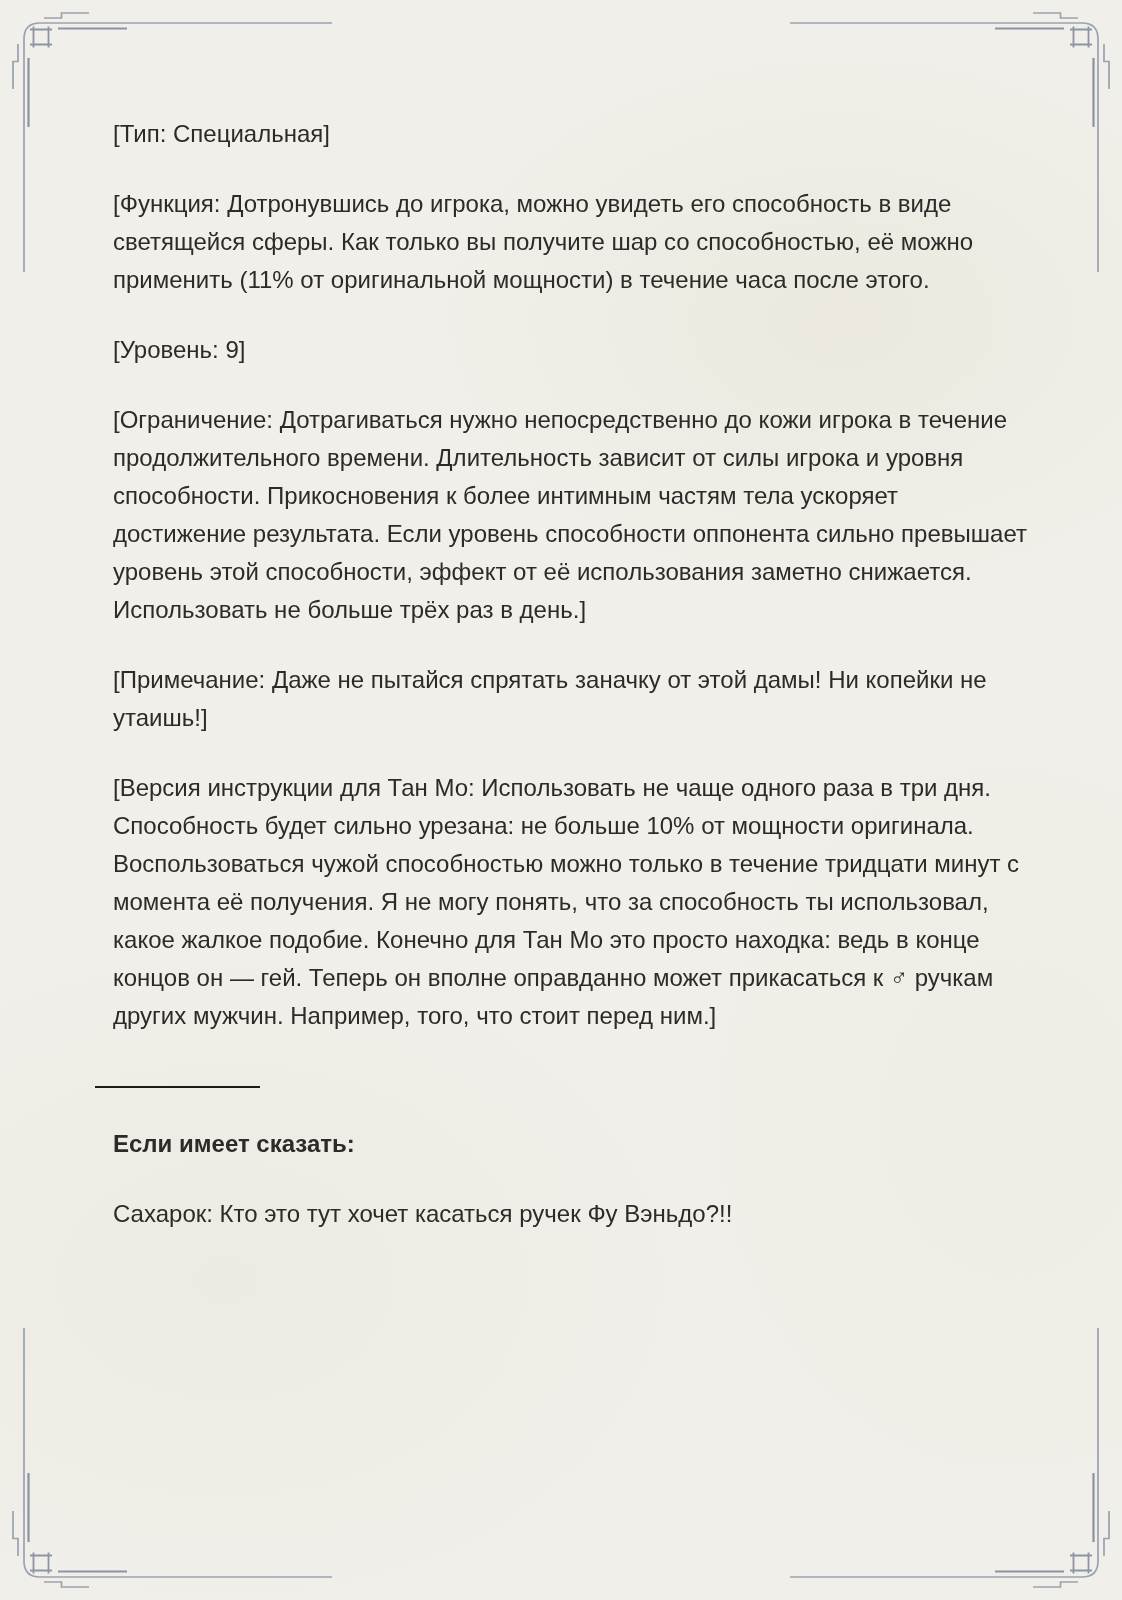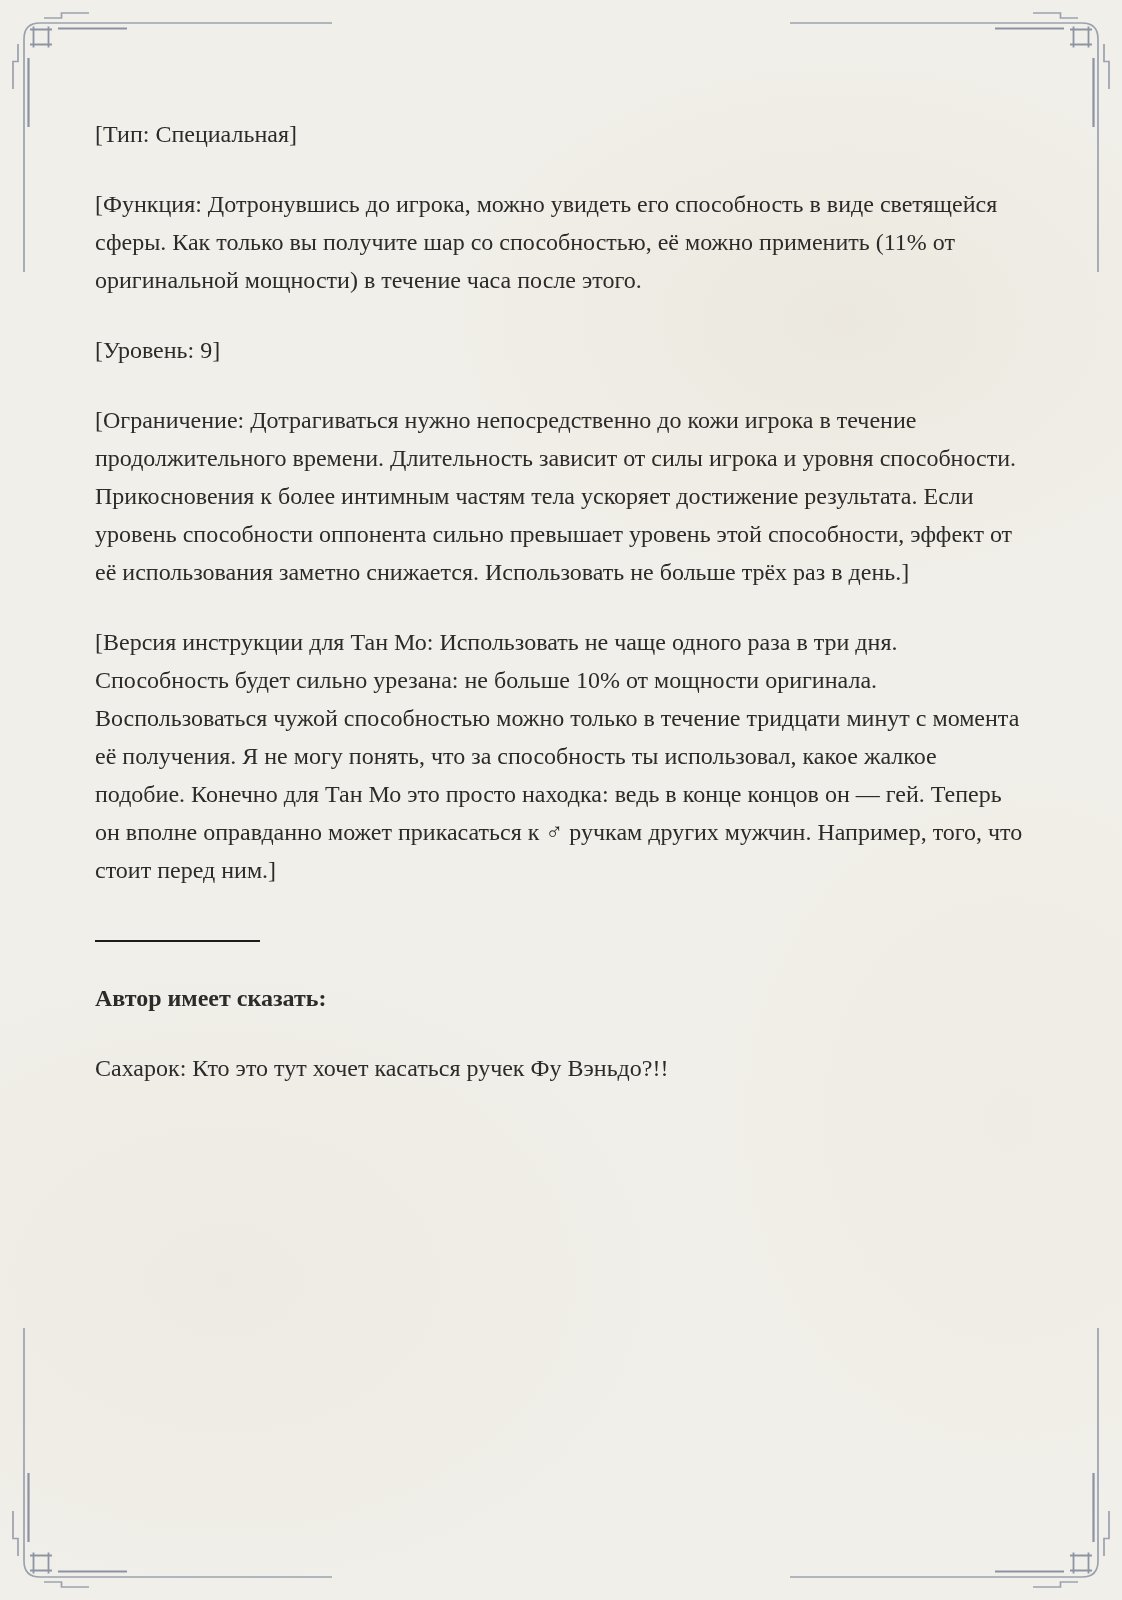--- a/index.html
+++ b/index.html
@@ -15,21 +15,21 @@
   }
   .corner{position:absolute;width:340px;height:280px;pointer-events:none;}
   .corner.tl{top:0;left:0;}
   .corner.tr{top:0;right:0;transform:scaleX(-1);}
   .corner.bl{bottom:0;left:0;transform:scaleY(-1);}
   .corner.br{bottom:0;right:0;transform:scale(-1,-1);}
   .content{
     position:absolute;left:95px;top:115px;width:935px;
     font-size:24px;line-height:38px;
   }
-  .content p{margin:0 0 32px 0;font-family:Liberation Serif, serif;}
+  .content p{margin:0 0 32px 18px;}
   .divider{
     width:165px;height:0;border-top:2px solid #1d1c1a;
     margin:51px 0 37px 0;
   }
   .author-heading{font-weight:bold;}
 </style>
 </head>
 <body>
 
 <svg class="corner tl" viewBox="0 0 340 280" xmlns="http://www.w3.org/2000/svg" fill="none">
@@ -66,17 +66,18 @@
   <path d="M 30,29.5 H 52 M 30,44.5 H 52 M 33.5,26.5 V 47.5 M 48.5,26.5 V 47.5" stroke="#8d95a3" stroke-width="1.8"></path>
   <path d="M 44,18 H 61.5 V 13 H 89" stroke="#9aa2b0" stroke-width="1.7"></path>
   <path d="M 18,44 V 61.5 H 13 V 89" stroke="#9aa2b0" stroke-width="1.7"></path>
 </svg>
 
 <main class="content">
   <p>[Тип: Специальная]</p>
   <p>[Функция: Дотронувшись до игрока, можно увидеть его способность в виде светящейся сферы. Как только вы получите шар со способностью, её можно применить (11% от оригинальной мощности) в течение часа после этого.</p>
   <p>[Уровень: 9]</p>
   <p>[Ограничение: Дотрагиваться нужно непосредственно до кожи игрока в течение продолжительного времени. Длительность зависит от силы игрока и уровня способности. Прикосновения к более интимным частям тела ускоряет достижение результата. Если уровень способности оппонента сильно превышает уровень этой способности, эффект от её использования заметно снижается. Использовать не больше трёх раз в день.]</p>
+  <p>[Примечание: Даже не пытайся спрятать заначку от этой дамы! Ни копейки не утаишь!]</p>
   <p>[Версия инструкции для Тан Мо: Использовать не чаще одного раза в три дня. Способность будет сильно урезана: не больше 10% от мощности оригинала. Воспользоваться чужой способностью можно только в течение тридцати минут с момента её получения. Я не могу понять, что за способность ты использовал, какое жалкое подобие. Конечно для Тан Мо это просто находка: ведь в конце концов он — гей. Теперь он вполне оправданно может прикасаться к ♂ ручкам других мужчин. Например, того, что стоит перед ним.]</p>
   <div class="divider"></div>
-  <p class="author-heading">Автор имеет сказать:</p>
+  <p class="author-heading">Если имеет сказать:</p>
   <p>Сахарок: Кто это тут хочет касаться ручек Фу Вэньдо?!!</p>
 </main>
 
 </body></html>

